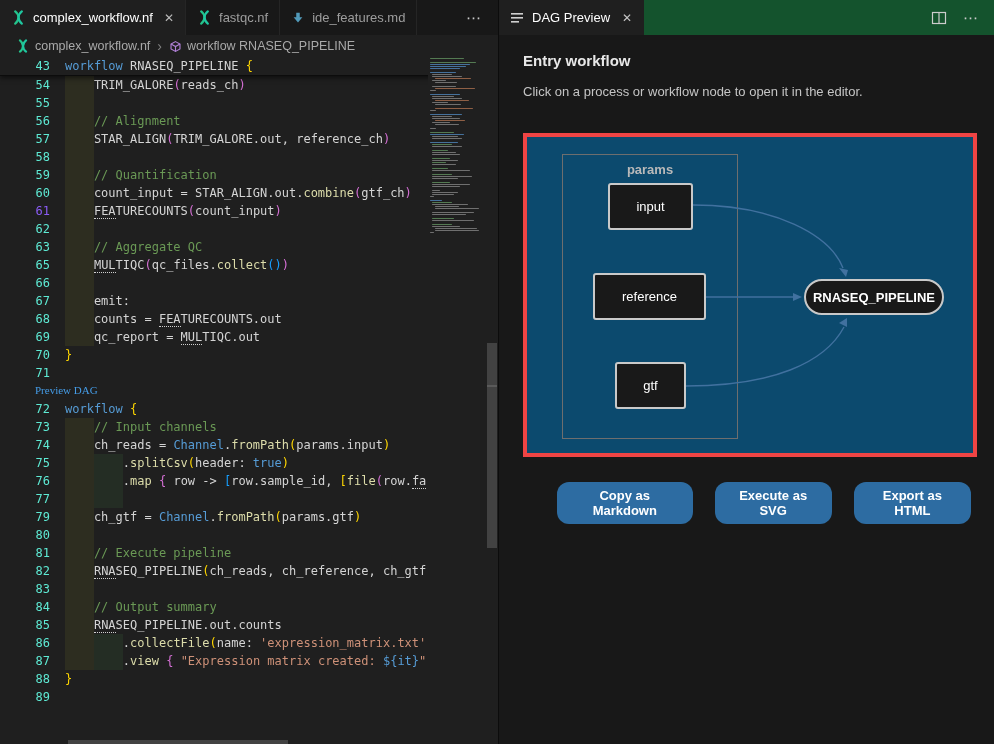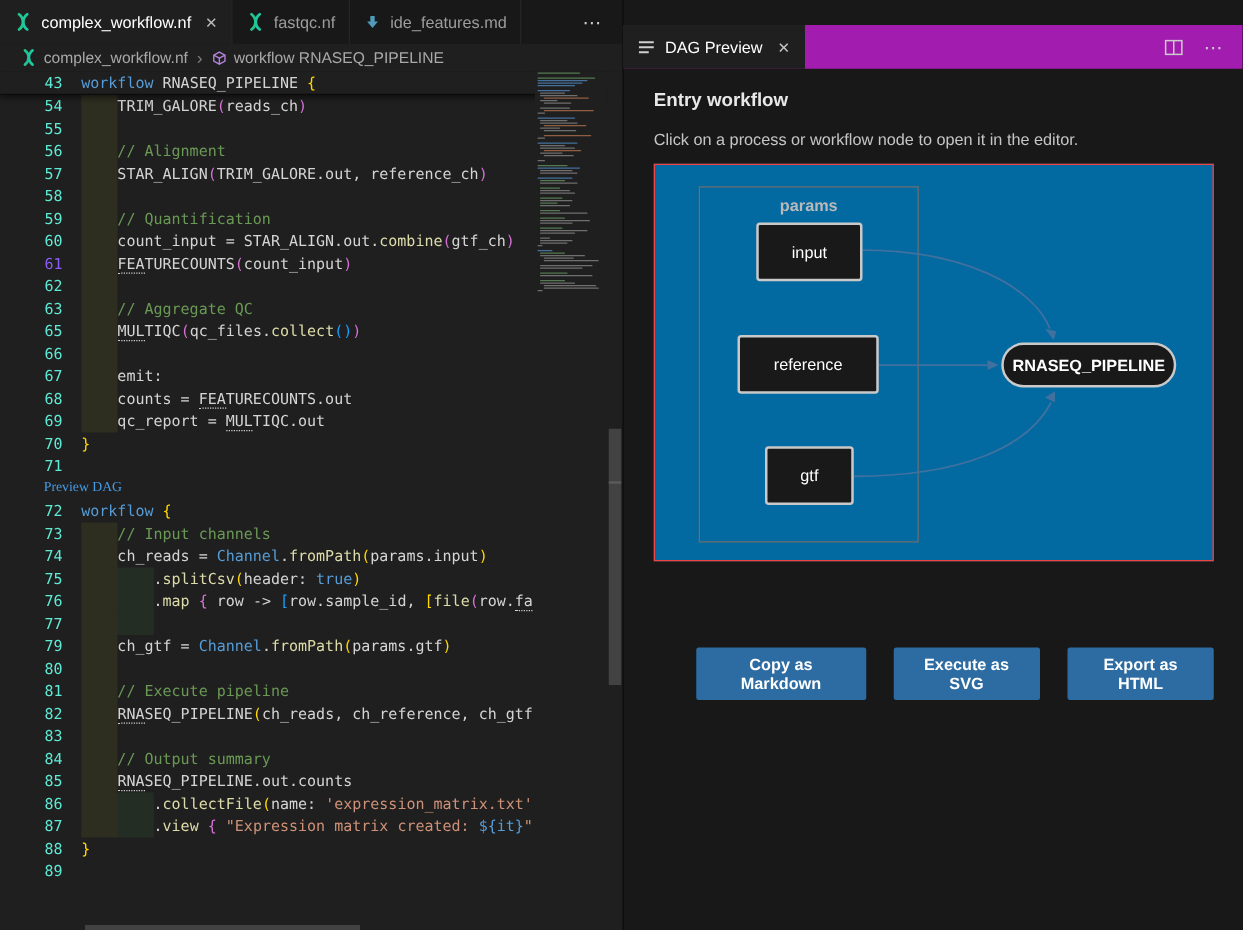--- a/index.html
+++ b/index.html
@@ -43,45 +43,45 @@
   .minimap{position:absolute;top:0;right:12px;width:58px;height:100%;background:#1f1f1f;z-index:10;padding-top:1px;}
   .mm-row{height:1px;margin-bottom:1px;border-radius:1px;}
   .mm-g{background:#547a52;} .mm-b{background:#45719c;} .mm-w{background:#6f6f6f;} .mm-o{background:#8e5f45;}
   .vscroll{position:absolute;top:0;right:0;width:12px;height:100%;background:#1f1f1f;z-index:10;}
   .vthumb{position:absolute;left:1px;width:10px;top:286px;height:205px;background:#424242;}
   .vthumb .seam{position:absolute;left:0;width:100%;top:42px;height:2px;background:#5a5a5a;}
   .hscroll{position:absolute;left:68px;bottom:0;width:220px;height:4px;background:#424242;z-index:11;}
 
   
   .panel{position:absolute;left:498px;top:0;width:496px;height:744px;background:#181818;border-left:1px solid #0c0c0c;}
-  .panel-tabbar{height:35px;background:#a21caf;display:flex;align-items:stretch;margin-top:20px;}
+  .panel-tabbar{height:35px;background:#14532d;display:flex;align-items:stretch;}
   .panel-tab{display:flex;align-items:center;gap:8px;padding:0 12px;background:#1f1f1f;
        color:#ffffff;font-size:13px;cursor:pointer;}
   .panel-tab .close{color:#c5c5c5;font-size:12px;margin-left:4px;}
   .panel-actions{margin-left:auto;display:flex;align-items:center;gap:16px;padding-right:16px;color:#cccccc;}
   .panel-actions .ell{font-size:15px;letter-spacing:1px;cursor:pointer;}
   .panel-content{padding:14px 24px 0 24px;}
   .entry-title{font-size:15px;font-weight:700;color:#e8e8e8;margin:3px 0 0 0;}
   .entry-desc{font-size:13px;color:#c5c5c5;margin:15px 0 0 0;}
 
-  .dag{position:relative;margin-top:12px;width:446px;height:316px;background:#0369a1;border:1px solid #ef4444;}
+  .dag{position:relative;margin-top:34px;width:446px;height:316px;background:#0c4a6e;border:4px solid #ef4444;}
   .params-group{position:absolute;left:35px;top:17px;width:174px;height:283px;border:1px solid #6e6e6e;}
   .params-label{position:absolute;top:7px;left:0;width:100%;text-align:center;color:#b9b9b9;
        font-size:13px;font-weight:700;}
   .dnode{position:absolute;background:#191919;border:2px solid #c9c9c9;border-radius:3px;color:#ffffff;
        font-size:13px;display:flex;align-items:center;justify-content:center;cursor:pointer;}
   .n-input{left:81px;top:46px;width:81px;height:43px;}
   .n-reference{left:66px;top:136px;width:109px;height:43px;}
   .n-gtf{left:88px;top:225px;width:67px;height:43px;}
   .n-pipeline{left:277px;top:142px;width:136px;height:32px;border-radius:18px;font-weight:600;}
   .edges{position:absolute;left:0;top:0;pointer-events:none;}
 
   .btn-row{display:flex;gap:22px;margin:25px 0 0 34px;}
-  .dag-btn{background:#2d6ca2;color:#ffffff;border:none;border-radius:2px;font-family:"Liberation Sans",sans-serif;
-       font-size:13px;font-weight:600;padding:6px 12px;cursor:pointer;margin-top:44px;}
+  .dag-btn{background:#2d6ca2;color:#ffffff;border:none;border-radius:12px;font-family:"Liberation Sans",sans-serif;
+       font-size:13px;font-weight:600;padding:6px 12px;cursor:pointer;}
 
   .icon{display:inline-flex;align-items:center;justify-content:center;flex:none;}
 </style>
 </head>
 <body>
 
 <div class="editor-pane">
 
   <div class="tabbar">
     <div class="tab active">

